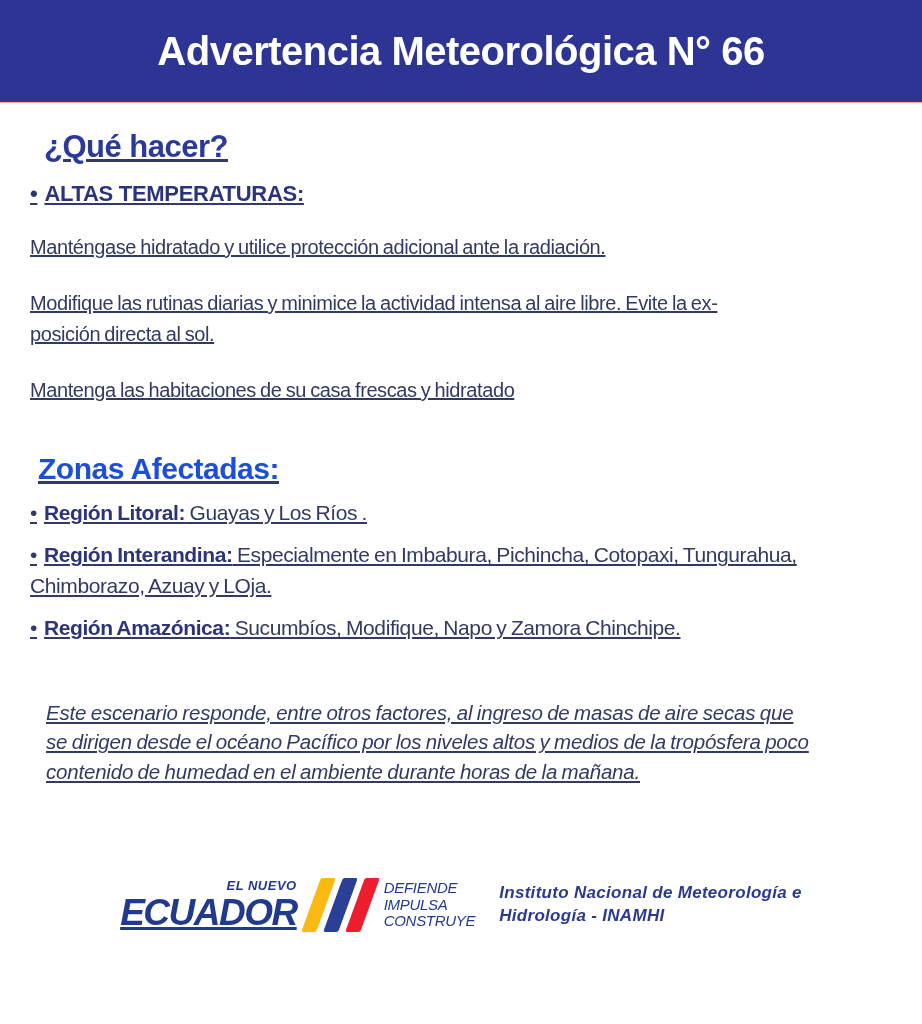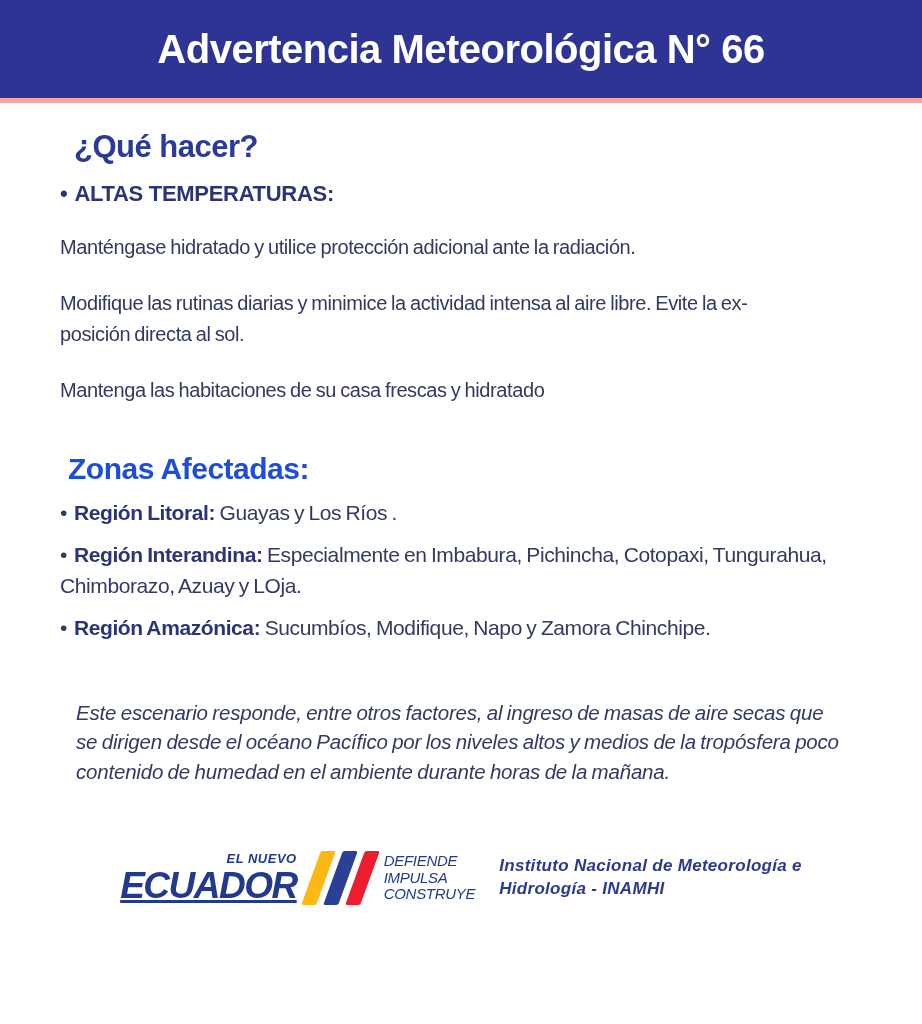--- a/index.html
+++ b/index.html
@@ -6,29 +6,29 @@
   html,body { background:#ffffff; }
   body {
     width:922px; height:1024px;
     font-family:"Liberation Sans", sans-serif;
     color:#323963;
     overflow:hidden;
   }
   .banner {
     height:103px;
     display:flex; align-items:center; justify-content:center;
-    border-bottom:5px solid #fca5a5;
+    border-bottom:1px solid #fca5a5;
   }
   .banner h1 {
     color:#ffffff;
     font-size:40px;
     font-weight:bold;
     letter-spacing:-0.5px;
   }
-  .content { padding:0 28px 0 60px; }
+  .content { padding:0 28px 0 30px;text-decoration:underline; }
   .que-heading {
     margin:26px 0 0 14px;
     font-size:31px;
     font-weight:bold;
     color:#2b3a99;
     letter-spacing:-0.5px;
   }
   .alert-line {
     margin-top:16px;
     font-size:22px;
@@ -67,21 +67,21 @@
     margin:54px 0 0 16px;
     font-size:20.5px;
     font-style:italic;
     line-height:1.45;
     letter-spacing:-0.2px;
     word-spacing:-1px;
     white-space:pre-line;
     color:#323963;
   }
   .footer {
-    margin-top:64px;
+    margin-top:91px;
     display:flex; align-items:center; justify-content:center;
   }
   .logo { display:flex; align-items:center; }
   .wordmark-block {
     text-align:right;
     color:#213a8d;
     line-height:1;
   }
   .el-nuevo {
     display:block;

